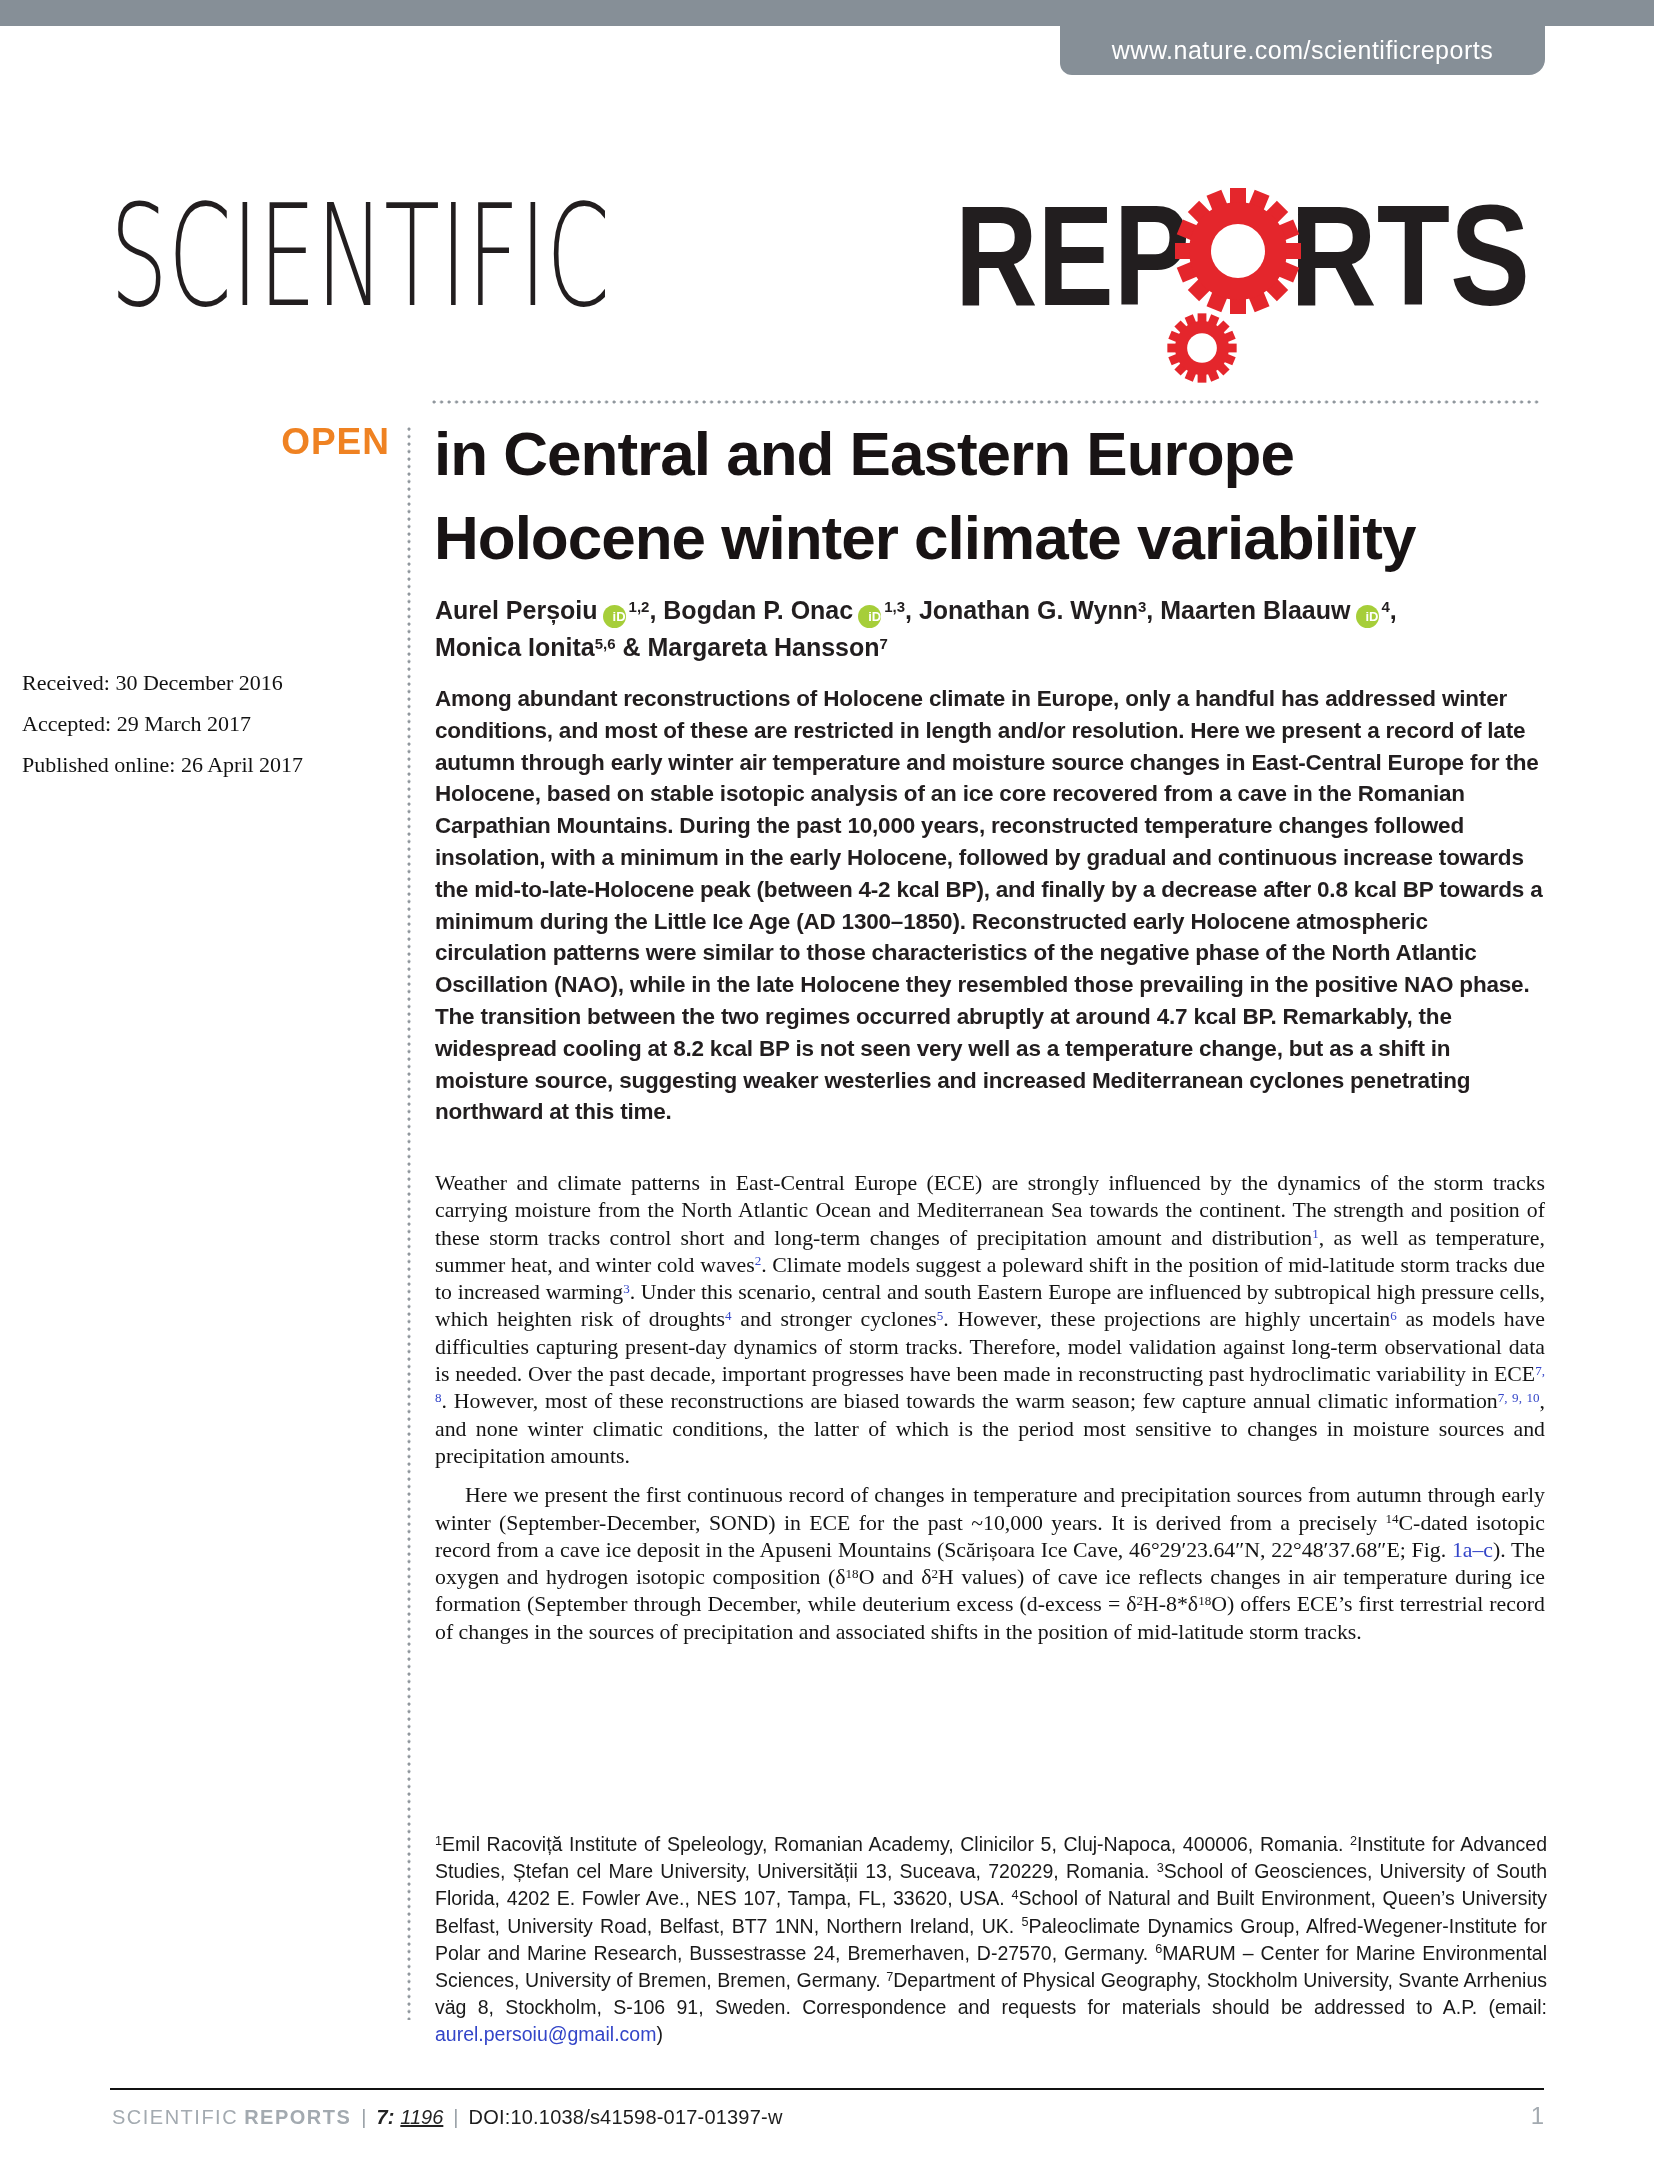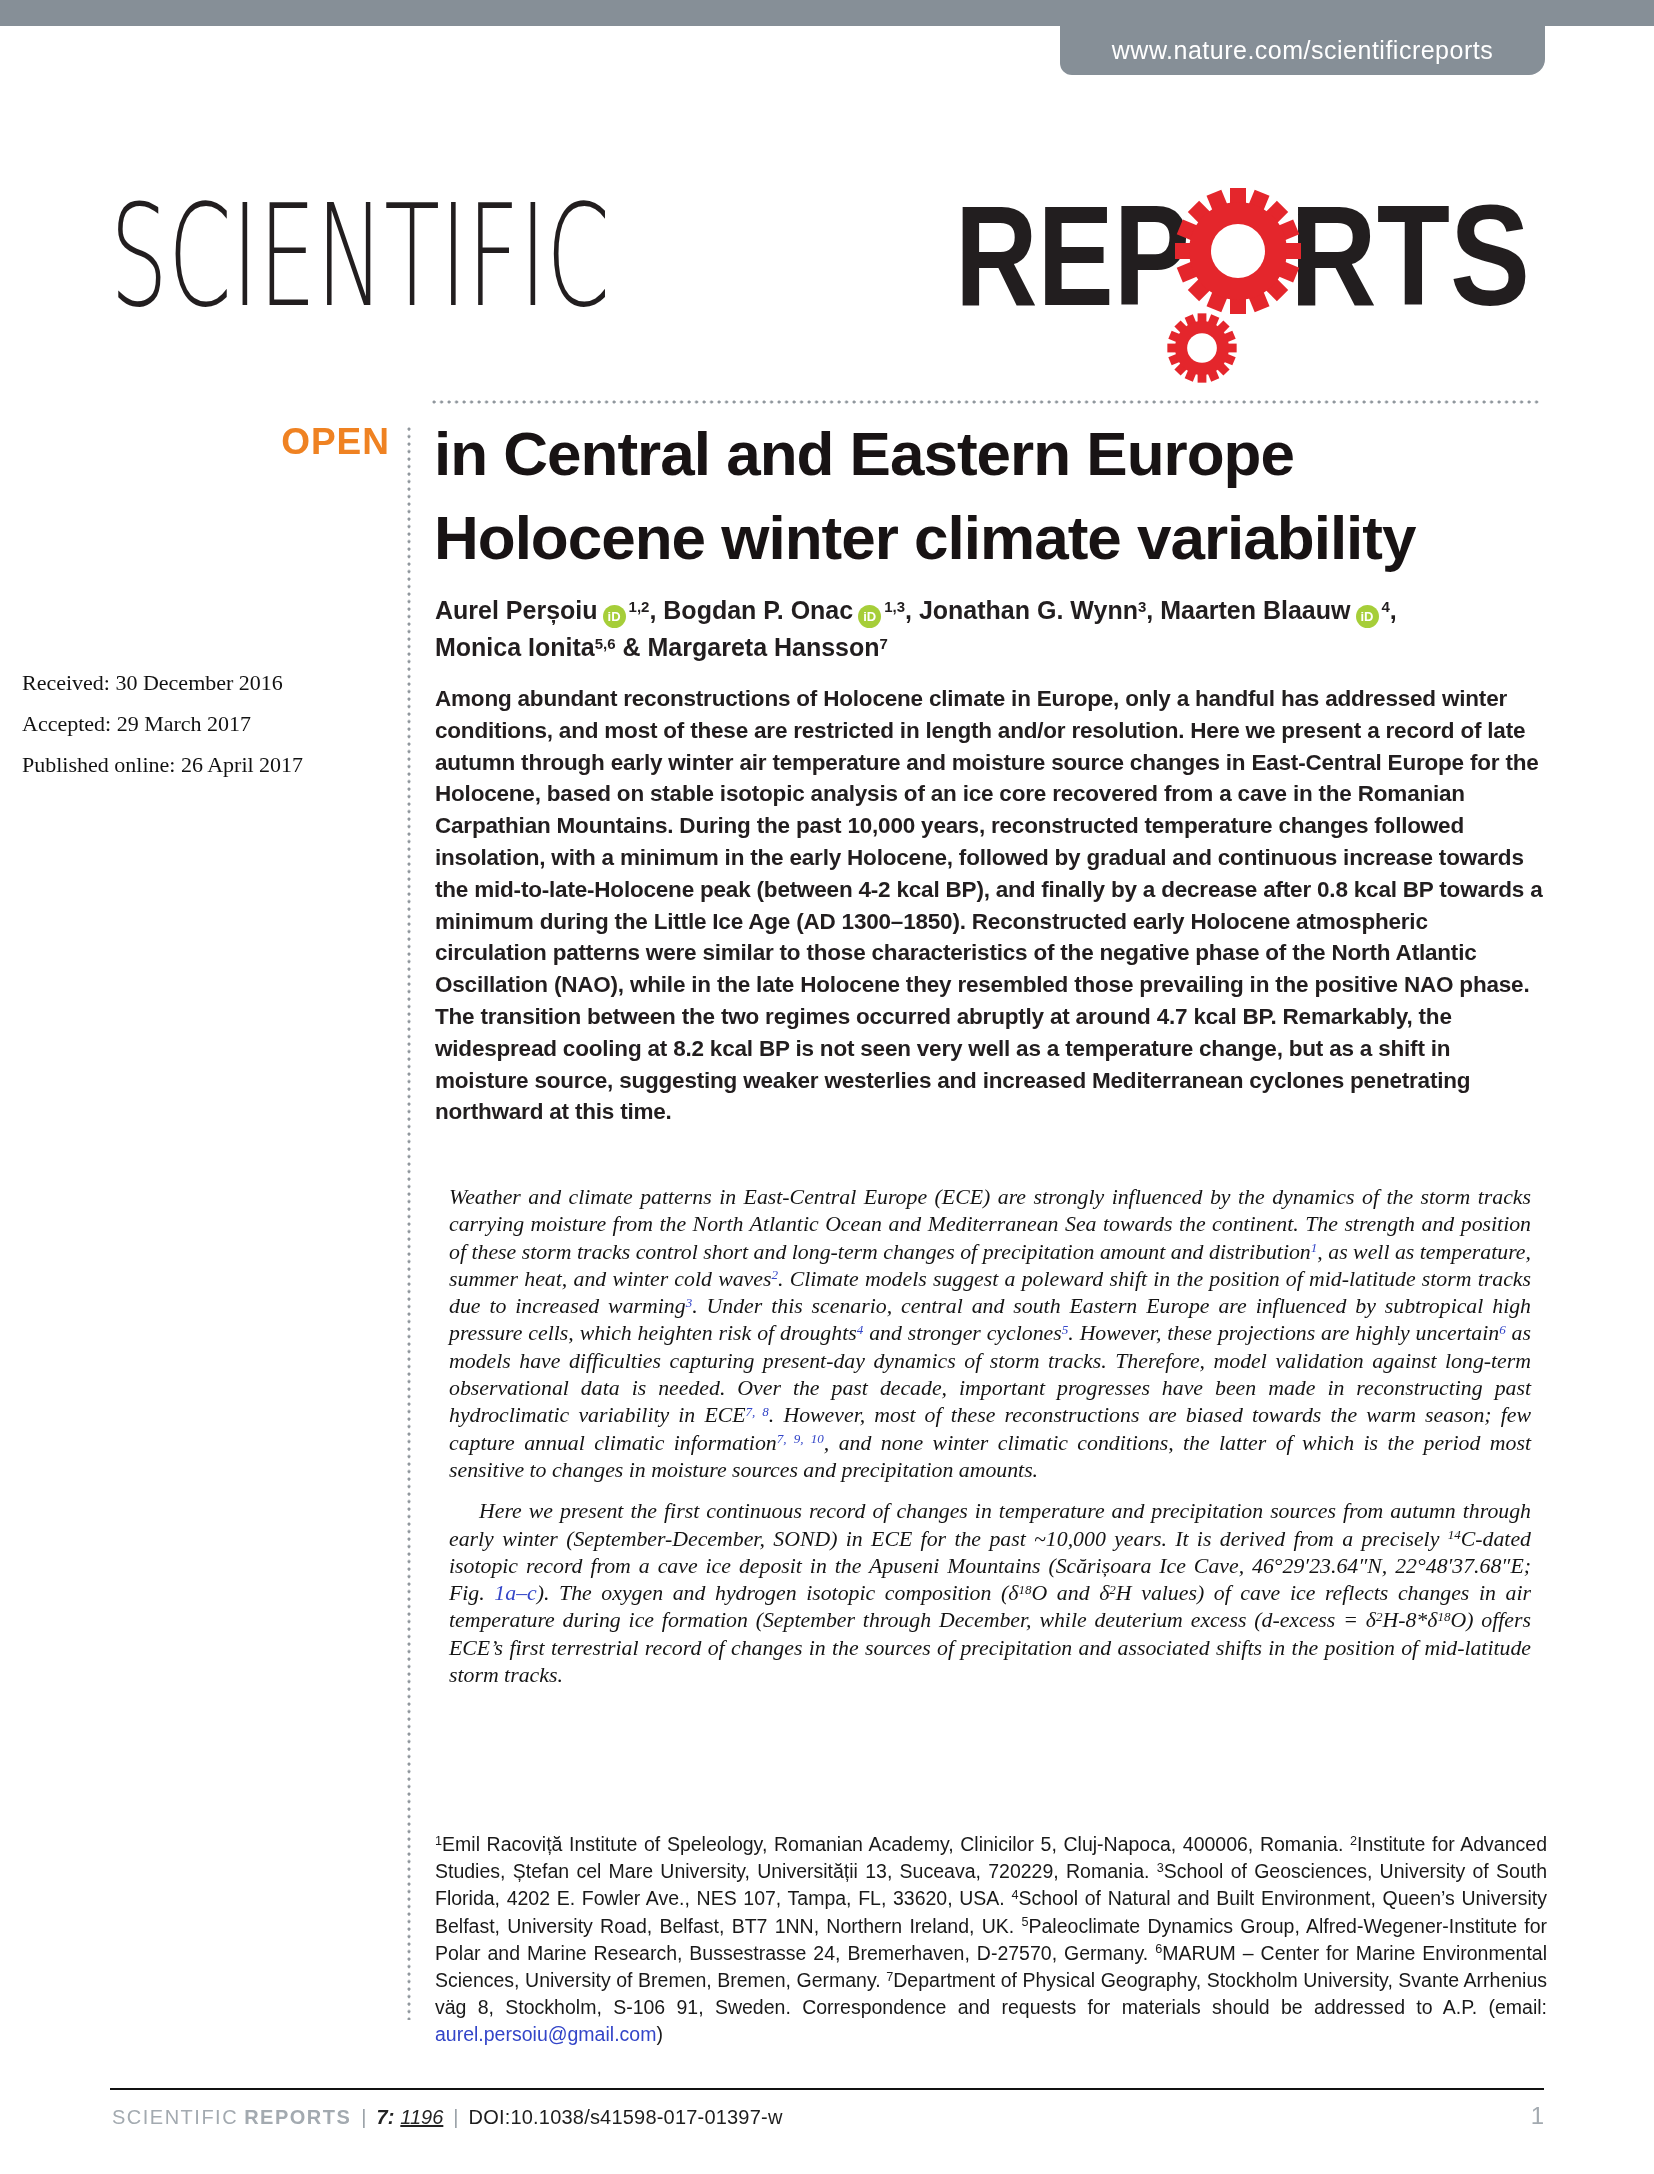--- a/index.html
+++ b/index.html
@@ -33,32 +33,32 @@
   .title{position:absolute;left:434px;top:412px;width:1115px;font-size:62px;line-height:84px;
          font-weight:700;color:#181314;letter-spacing:-1px;}
 
   .authors{position:absolute;left:435px;top:592px;width:1112px;font-size:25px;font-weight:700;
            color:#221e1f;line-height:37px;}
   .authors sup{font-size:15px;}
 
   sup{font-size:.6em;line-height:0;position:relative;top:-.5em;vertical-align:baseline;}
 
   .orcid{display:inline-block;width:23px;height:23px;border-radius:50%;background:#a6ce39;color:#fff;
-         font-size:13px;font-weight:700;text-align:center;line-height:23px;margin:0 3px 0 5px;
+         font-size:13px;font-weight:700;text-align:right;line-height:23px;margin:0 3px 0 5px;
          vertical-align:-2px;letter-spacing:0;}
 
   .abstract{position:absolute;left:435px;top:683px;width:1110px;font-size:22.5px;font-weight:700;
             line-height:31.8px;color:#221e1f;letter-spacing:-.2px;}
 
   .dates{position:absolute;left:22px;top:662px;width:360px;font-family:"Liberation Serif",serif;
          font-size:22px;color:#121212;line-height:41px;}
 
   .bodytext{position:absolute;left:435px;top:1170px;width:1110px;font-family:"Liberation Serif",serif;
             font-size:21.8px;line-height:27.3px;text-align:justify;color:#141414;}
-  .bodytext p{margin:14px;font-style:italic;}
+  .bodytext p{margin:0;}
   .bodytext p + p{text-indent:30px;margin-top:12px;}
 
   .lnk{color:#3345c8;}
 
   .affils{position:absolute;left:435px;top:1831px;width:1112px;font-size:19.5px;line-height:27.2px;
           text-align:justify;color:#191919;}
   .affils sup{font-size:.65em;}
 
   .footer-rule{position:absolute;left:110px;top:2088px;width:1434px;height:2px;background:#111111;}
   .footer{position:absolute;left:112px;top:2102px;width:1432px;display:flex;align-items:baseline;

